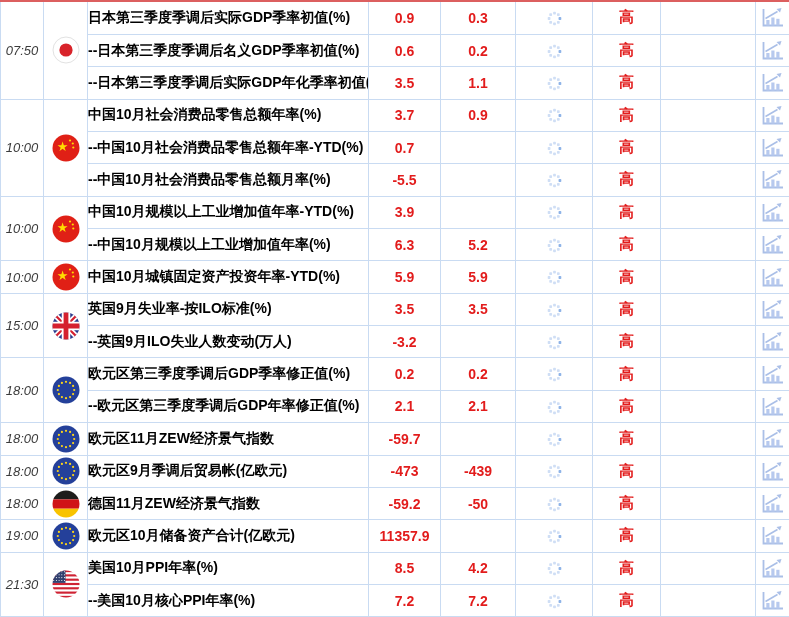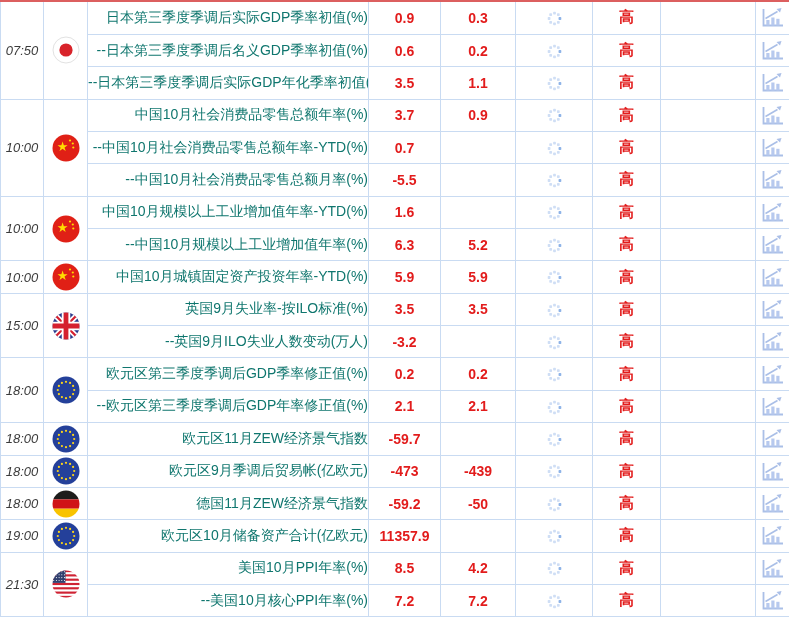--- a/index.html
+++ b/index.html
@@ -11,21 +11,21 @@
   table.cal{border-collapse:collapse;table-layout:fixed;width:789px;}
   table.cal td{
     border:1px solid #c9dbf2;padding:0;vertical-align:middle;
     overflow:hidden;white-space:nowrap;background:#fff;
   }
   table.cal tr{height:32.37px;}
   table.cal tr:first-child td{border-top:none;}
   td.c-time{border-left:none;text-align:center;color:#3b3b3b;font-size:13px;font-style:italic;}
   td.c-flag{text-align:center;}
   td.c-flag span{display:inline-block;line-height:0;}
-  td.c-event{text-align:right;padding-left:12px;color:#0f766e;font-weight:400;font-size:14px;}
+  td.c-event{text-align:left;padding-left:12px;color:#000000;font-weight:700;font-size:14px;}
   td.c-val{text-align:center;color:#e21c1c;font-weight:700;font-size:14px;margin-top:16px;}
   td.c-spin{text-align:center;}
   td.c-imp{text-align:center;color:#e21c1c;font-weight:700;font-size:15px;}
   td.c-empty{background:#fff;}
   td.c-chart{text-align:center;}
   td.c-event span{cursor:pointer;}
   td.c-chart span{cursor:pointer;display:inline-block;line-height:0;}
   svg{vertical-align:middle;}
 </style>
 </head>
@@ -211,21 +211,21 @@
         <tr>
           <td class="c-time" rowspan="2">10:00</td>
           <td class="c-flag" rowspan="2"><span><svg width="28" height="28" viewBox="0 0 28 28">
                 <circle cx="14" cy="14" r="13.5" fill="#e02016"></circle>
                 <text x="10.5" y="16.5" font-size="13" fill="#ffde00" text-anchor="middle" font-family="DejaVu Sans, sans-serif">★</text>
                 <circle cx="18" cy="6.5" r="1.1" fill="#ffde00"></circle>
                 <circle cx="20.8" cy="9.5" r="1.1" fill="#ffde00"></circle>
                 <circle cx="21.3" cy="13.5" r="1.1" fill="#ffde00"></circle>
               </svg></span></td>
           <td class="c-event"><span>中国10月规模以上工业增加值年率-YTD(%)</span></td>
-          <td class="c-val">1.6</td>
+          <td class="c-val">3.9</td>
           <td class="c-val"></td>
           <td class="c-spin"><span><svg width="17" height="17" viewBox="0 0 16 16">
                 <rect x="6.70" y="1.60" width="2.6" height="2.6" rx="0.7" fill="#cfdef5"></rect>
                 <rect x="10.31" y="3.09" width="2.6" height="2.6" rx="0.7" fill="#cfdef5"></rect>
                 <rect x="11.80" y="6.70" width="2.6" height="2.6" rx="0.7" fill="#8fb4e8"></rect>
                 <rect x="10.31" y="10.31" width="2.6" height="2.6" rx="0.7" fill="#cfdef5"></rect>
                 <rect x="6.70" y="11.80" width="2.6" height="2.6" rx="0.7" fill="#cfdef5"></rect>
                 <rect x="3.09" y="10.31" width="2.6" height="2.6" rx="0.7" fill="#cfdef5"></rect>
                 <rect x="1.60" y="6.70" width="2.6" height="2.6" rx="0.7" fill="#cfdef5"></rect>
                 <rect x="3.09" y="3.09" width="2.6" height="2.6" rx="0.7" fill="#cfdef5"></rect>

